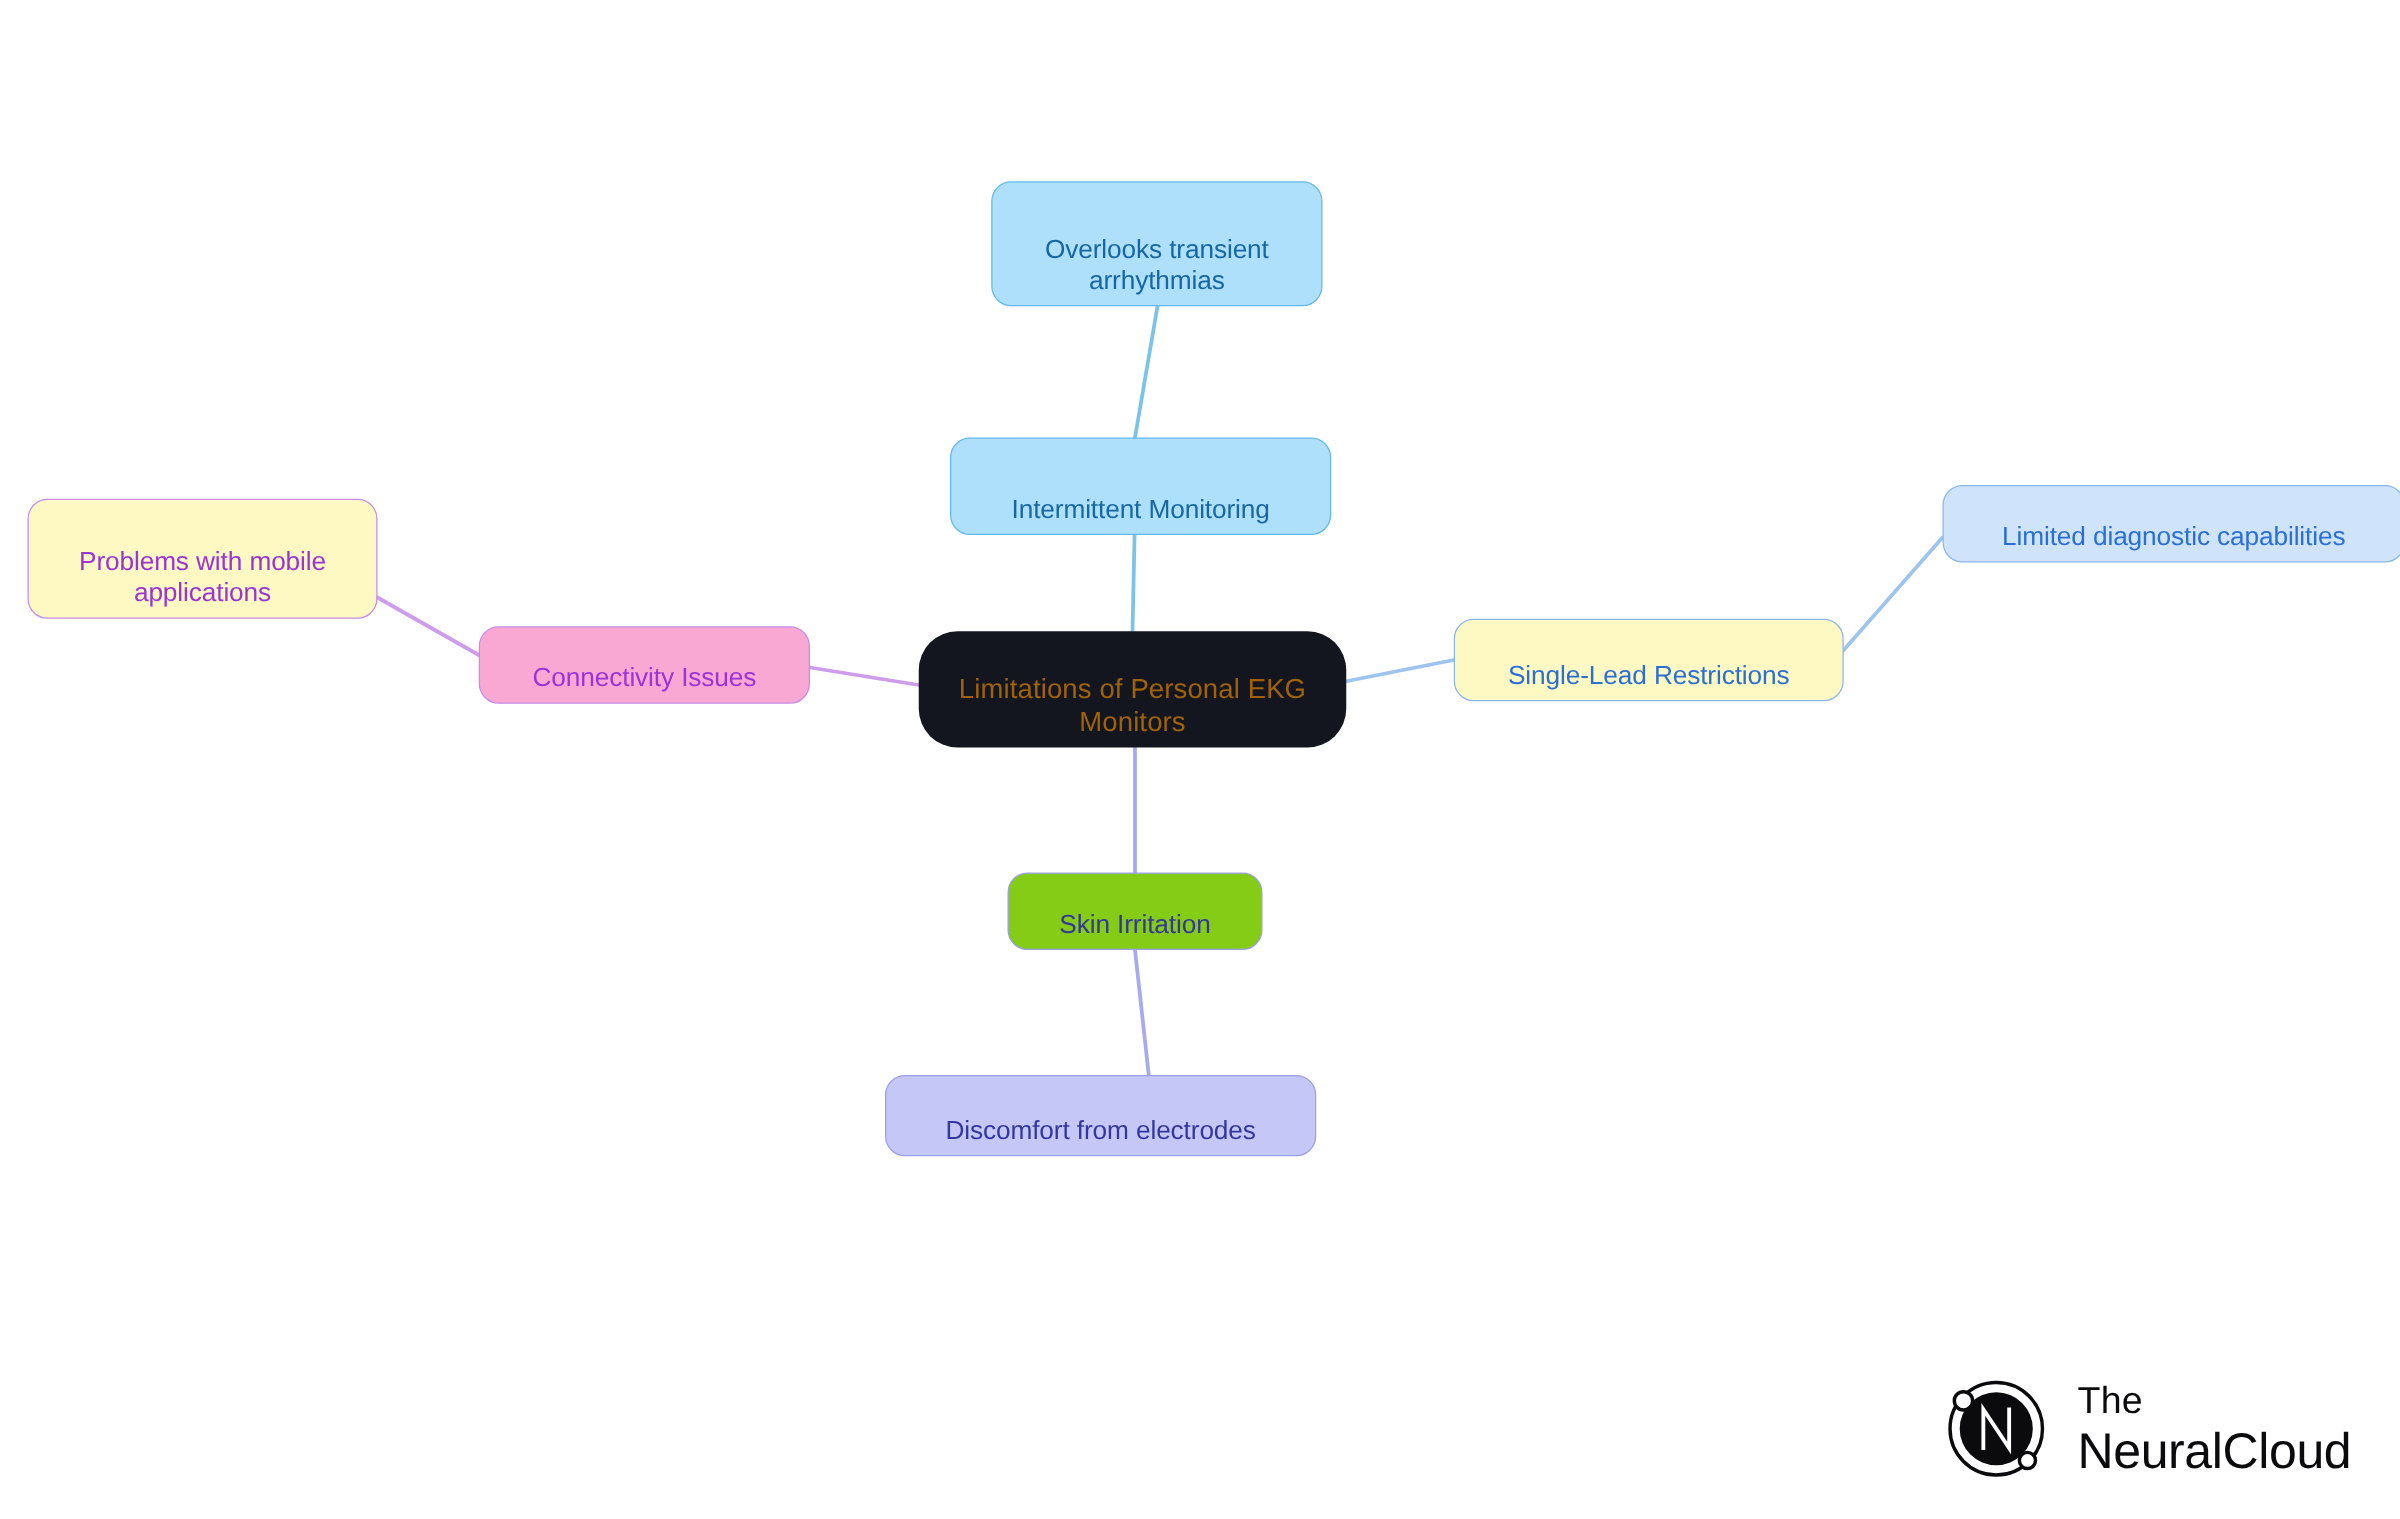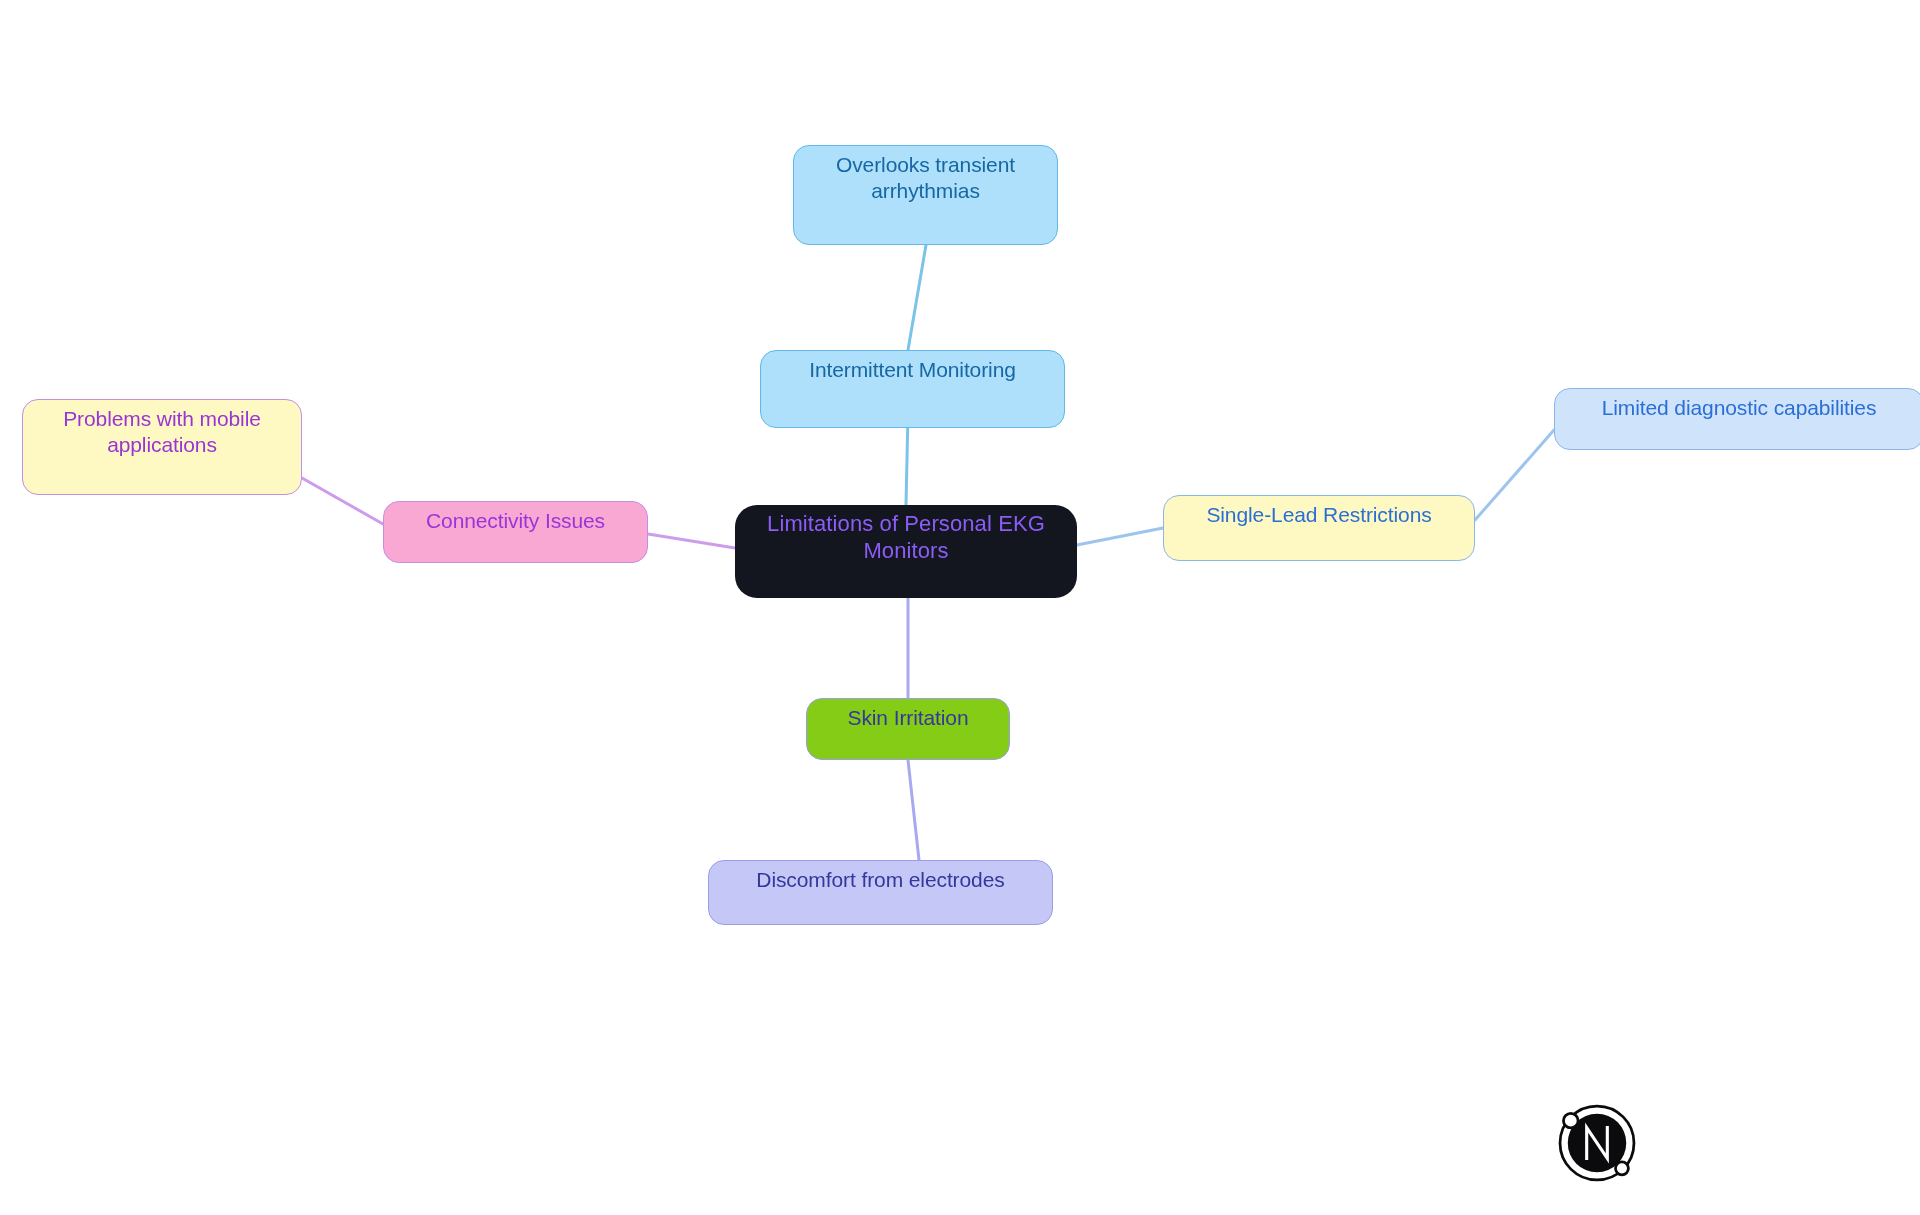--- a/index.html
+++ b/index.html
@@ -26,21 +26,21 @@
     left: 0;
     top: 0;
     width: 1920px;
     height: 1215px;
     pointer-events: none;
   }
   .node {
     position: absolute;
     box-sizing: border-box;
     display: flex;
-    align-items: flex-start;
+    align-items: flex-end;
     justify-content: center;
     text-align: center;
     border-radius: 16px;
     border-style: solid;
     border-width: 1.5px;
     line-height: 1.22;
     letter-spacing: -0.1px;
     padding: 6px 14px;
     white-space: pre-line;
   }
@@ -90,36 +90,40 @@
       <line x1="908" y1="350" x2="926" y2="245" stroke="#7cc3ea" stroke-width="3" stroke-linecap="round"></line>
       <line x1="1077" y1="545" x2="1163" y2="528" stroke="#9dc4ef" stroke-width="3" stroke-linecap="round"></line>
       <line x1="1475" y1="520" x2="1554" y2="430" stroke="#9dc4ef" stroke-width="3" stroke-linecap="round"></line>
       <line x1="908" y1="598" x2="908" y2="698" stroke="#a7aaee" stroke-width="3" stroke-linecap="round"></line>
       <line x1="908" y1="760" x2="919" y2="860" stroke="#a7aaee" stroke-width="3" stroke-linecap="round"></line>
       <line x1="735" y1="548" x2="648" y2="534" stroke="#cd9ceb" stroke-width="3" stroke-linecap="round"></line>
       <line x1="383" y1="524" x2="302" y2="478" stroke="#cd9ceb" stroke-width="3" stroke-linecap="round"></line>
     </svg>
 
   <div id="nodes-layer">
-      <div class="node root" style="left: 735px; top: 505px; width: 342px; height: 93px; background: rgb(19, 22, 31); border-color: rgb(19, 22, 31); color: #8b5cf6; font-size: 22px;"><span>Limitations of Personal EKG Monitors</span></div>
+      <div class="node root" style="left: 735px; top: 505px; width: 342px; height: 93px; background: rgb(19, 22, 31); border-color: rgb(19, 22, 31); color: #a16207; font-size: 22px; border-radius: 31px;"><span>Limitations of Personal EKG Monitors</span></div>
       <div class="node" style="left: 760px; top: 350px; width: 305px; height: 78px; background: rgb(174, 224, 251); border-color: rgb(99, 184, 232); color: rgb(22, 103, 163); font-size: 21px;"><span>Intermittent Monitoring</span></div>
       <div class="node" style="left: 793px; top: 145px; width: 265px; height: 100px; background: rgb(174, 224, 251); border-color: rgb(99, 184, 232); color: rgb(22, 103, 163); font-size: 21px;"><span>Overlooks transient
 arrhythmias</span></div>
       <div class="node" style="left: 1163px; top: 495px; width: 312px; height: 66px; background: #fef9c3; border-color: rgb(139, 182, 234); color: rgb(42, 111, 214); font-size: 21px;"><span>Single-Lead Restrictions</span></div>
       <div class="node" style="left: 1554px; top: 388px; width: 370px; height: 62px; background: rgb(207, 227, 251); border-color: rgb(139, 182, 234); color: rgb(42, 111, 214); font-size: 21px;"><span>Limited diagnostic capabilities</span></div>
       <div class="node" style="left: 806px; top: 698px; width: 204px; height: 62px; background: #84cc16; border-color: rgb(154, 158, 232); color: rgb(52, 55, 156); font-size: 21px;"><span>Skin Irritation</span></div>
       <div class="node" style="left: 708px; top: 860px; width: 345px; height: 65px; background: rgb(197, 200, 247); border-color: rgb(154, 158, 232); color: rgb(52, 55, 156); font-size: 21px;"><span>Discomfort from electrodes</span></div>
       <div class="node" style="left: 383px; top: 501px; width: 265px; height: 62px; background: #f9a8d4; border-color: rgb(197, 140, 232); color: rgb(155, 52, 214); font-size: 21px;"><span>Connectivity Issues</span></div>
       <div class="node" style="left: 22px; top: 399px; width: 280px; height: 96px; background: #fef9c3; border-color: rgb(197, 140, 232); color: rgb(155, 52, 214); font-size: 21px;"><span>Problems with mobile
 applications</span></div>
     </div>
 
   <div id="logo" style="left: 1554px; top: 1100px; color: rgb(11, 11, 13);">
     <svg id="logo-mark" viewBox="0 0 100 100" xmlns="http://www.w3.org/2000/svg">
       <circle cx="50" cy="50" r="43" fill="none" stroke="#0b0b0d" stroke-width="3.2"></circle>
       <circle cx="50" cy="50" r="34" fill="#0b0b0d"></circle>
       <path d="M38 68 L38 32 L62 68 L62 32" fill="none" stroke="#ffffff" stroke-width="3.6" stroke-linecap="square" stroke-linejoin="miter"></path>
       <circle cx="19.5" cy="24" r="8.5" fill="#ffffff" stroke="#0b0b0d" stroke-width="3.2"></circle>
       <circle cx="79" cy="79.5" r="7.5" fill="#ffffff" stroke="#0b0b0d" stroke-width="3.2"></circle>
     </svg>
+    <div id="logo-text">
+      <div id="logo-the">The</div>
+      <div id="logo-name">NeuralCloud</div>
+    </div>
   </div>
 
 </div>
 
 </body></html>

